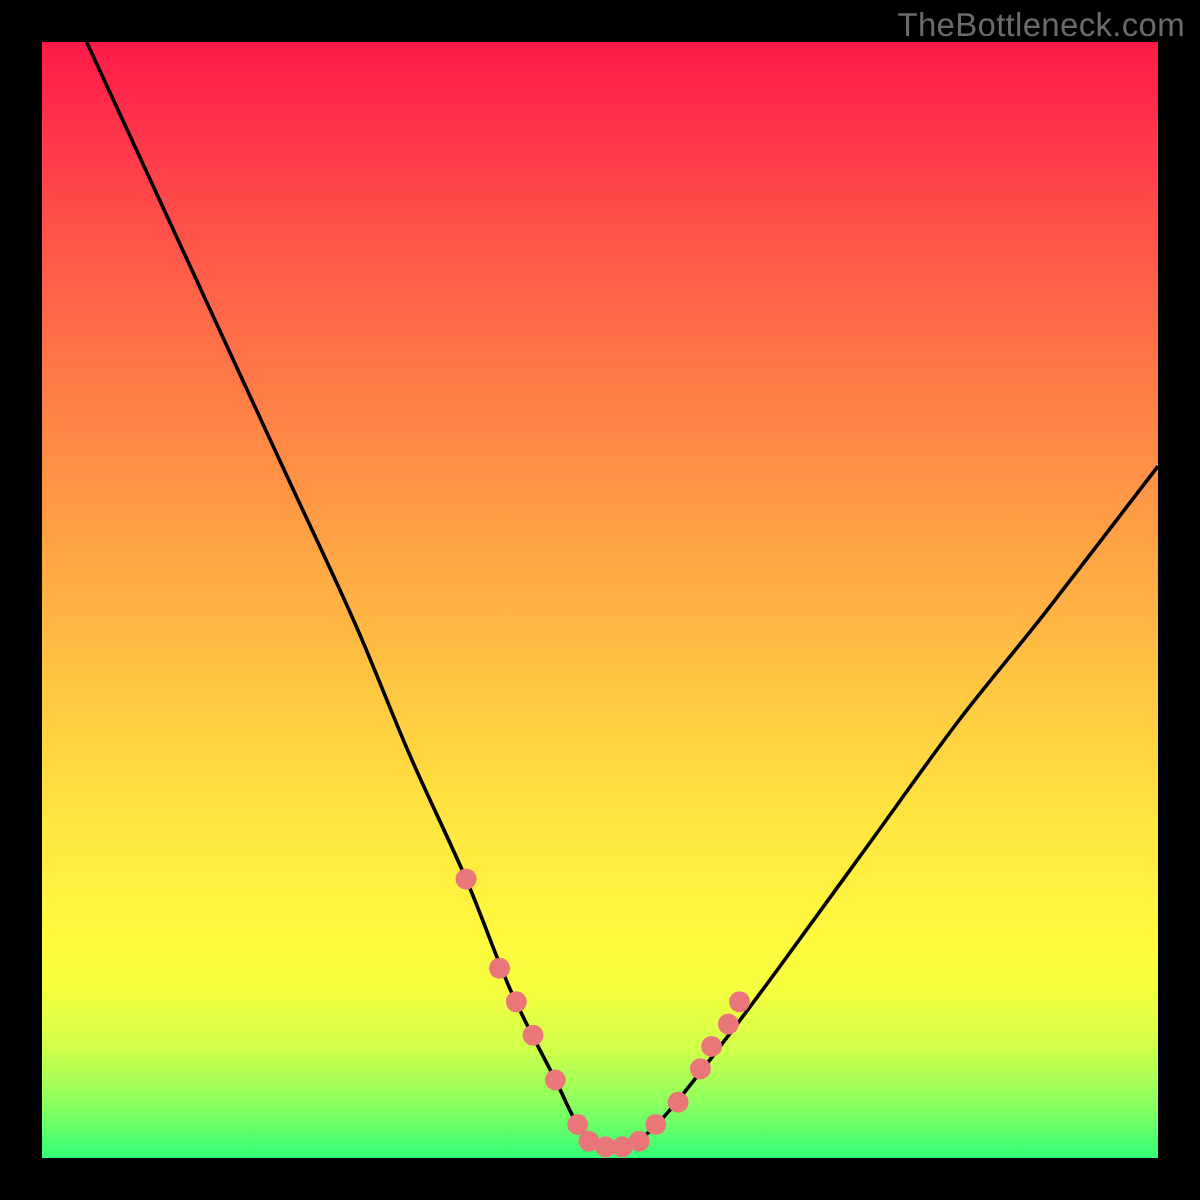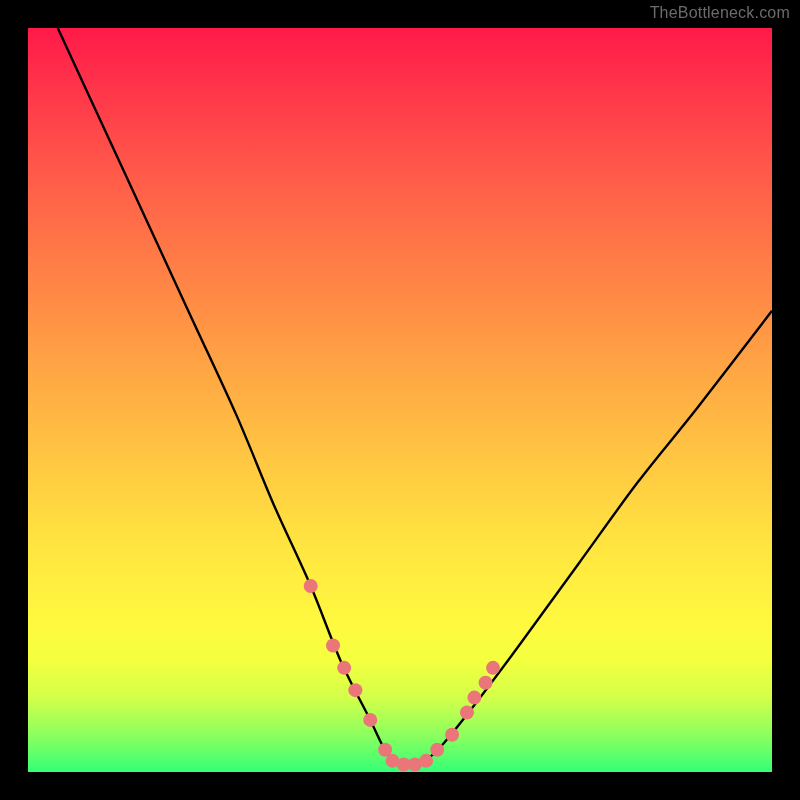--- a/index.html
+++ b/index.html
@@ -29,21 +29,21 @@
       #f4ff3f 85%,
       #d3ff4a 90%,
       #8dff5e 95%,
       #34ff77 100%);
   }
   .watermark {
     position: absolute;
     top: 4px;
     right: 10px;
     color: #6b6b6b;
-    font-size: 16px;
+    font-size: 22px;
     font-weight: 500;
     letter-spacing: 0.2px;
   }
   svg.plot {
     position: absolute;
     left: 28px;
     top: 28px;
     width: 744px;
     height: 744px;
     overflow: visible;

